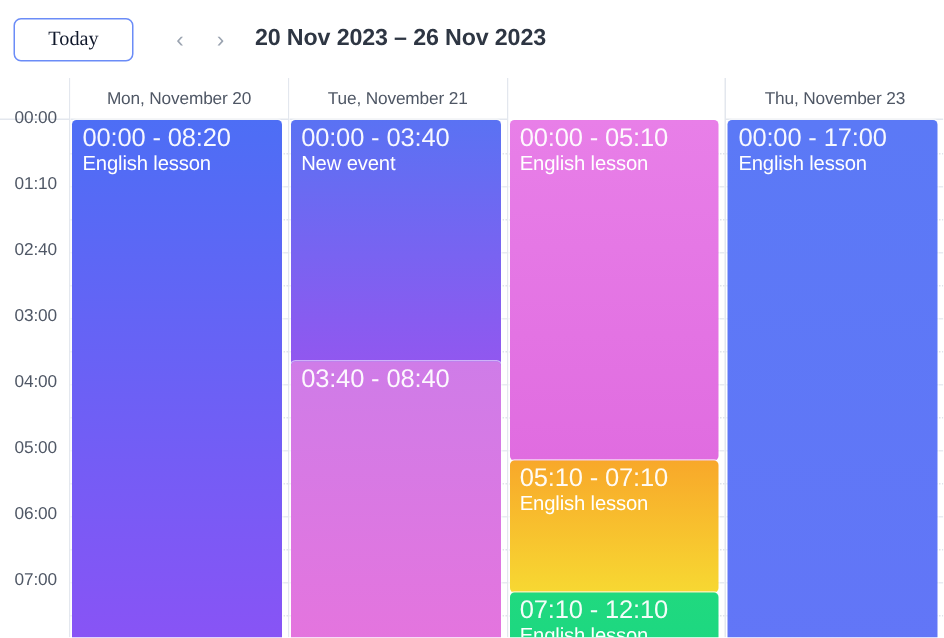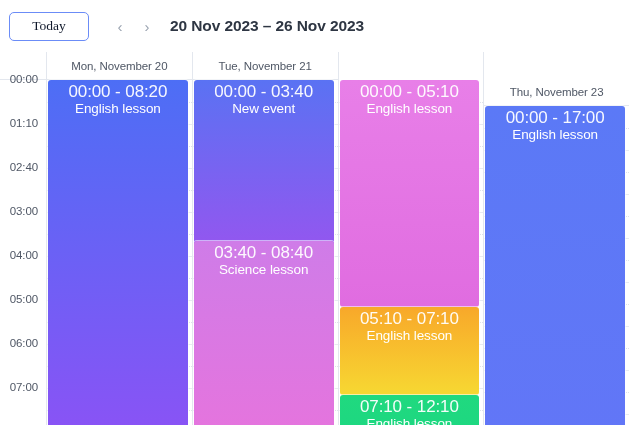--- a/index.html
+++ b/index.html
@@ -89,30 +89,29 @@
     white-space: nowrap;
     text-align: right;
   }
 
   
   #day-grid {
     flex: 1 1 auto;
     display: flex;
     position: relative;
     border-left: 1px solid #e3e7ee;
-    text-align: center;
   }
 
   .day-column {
     flex: 1 1 0;
     position: relative;
     border-right: 1px solid #e3e7ee;
     background: #ffffff;
   }
-  .day-column:last-child { border-right: none; margin-top: 26px; }
+  .day-column:last-child { border-right: none; }
 
   .day-header {
     height: 28px;
     border-bottom: 1px solid #e3e7ee;
     display: flex;
     align-items: center;
     justify-content: center;
     font-size: 11.5px;
     color: #4f5765;
     letter-spacing: -0.1px;
@@ -246,21 +245,20 @@
           <div class="hour-line" style="top: 264px;"></div>
           <div class="half-line" style="top: 286px;"></div>
           <div class="hour-line" style="top: 308px;"></div>
           <div class="half-line" style="top: 330px;"></div>
           <div class="event" style="top: 0px; height: 176px; background: linear-gradient(rgb(90, 114, 243) 0%, rgb(150, 85, 239) 100%);">
             <div class="event-time">00:00 - 03:40</div>
             <div class="event-title">New event</div>
           </div>
           <div class="event" style="top: 161.304px; height: 220px; background: linear-gradient(rgb(207, 124, 232) 0%, rgb(232, 115, 220) 100%);">
             <div class="event-time">03:40 - 08:40</div>
-            <div class="event-title">Science lesson</div>
           </div>
         </div>
       </div>
       <div class="day-column">
         <div class="day-body">
           <div class="half-line" style="top: 22px;"></div>
           <div class="hour-line" style="top: 44px;"></div>
           <div class="half-line" style="top: 66px;"></div>
           <div class="hour-line" style="top: 88px;"></div>
           <div class="half-line" style="top: 110px;"></div>

